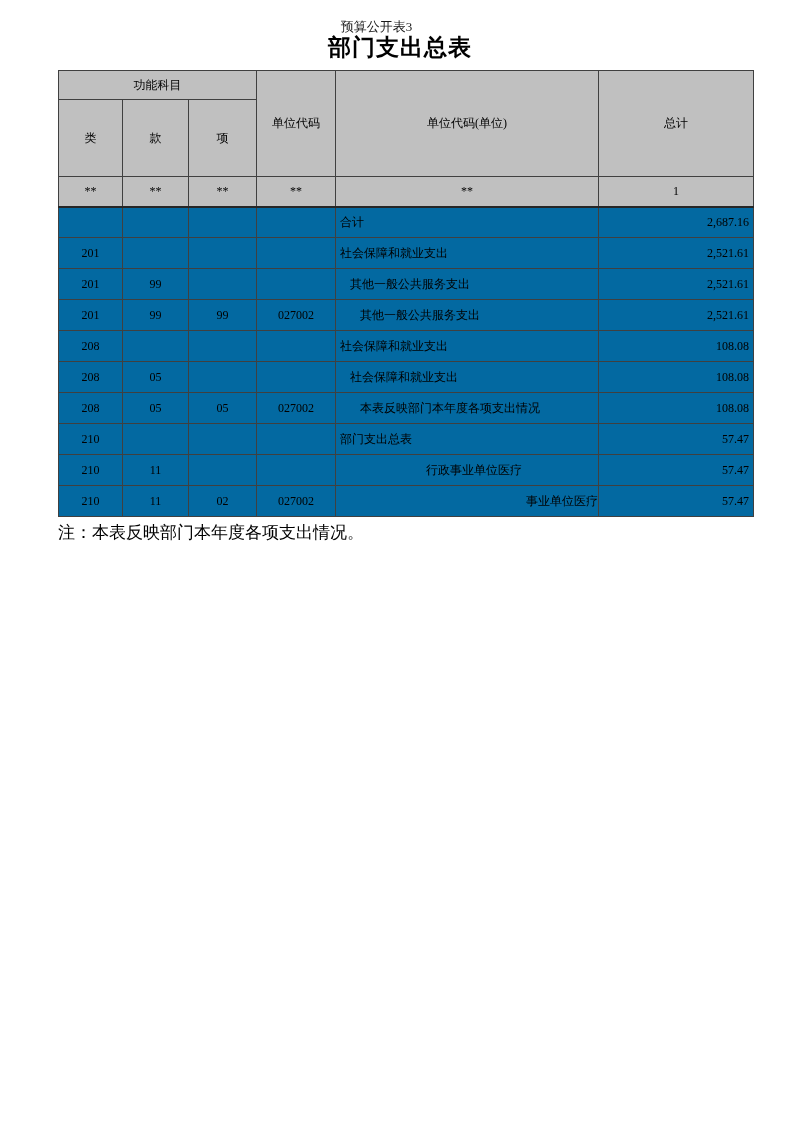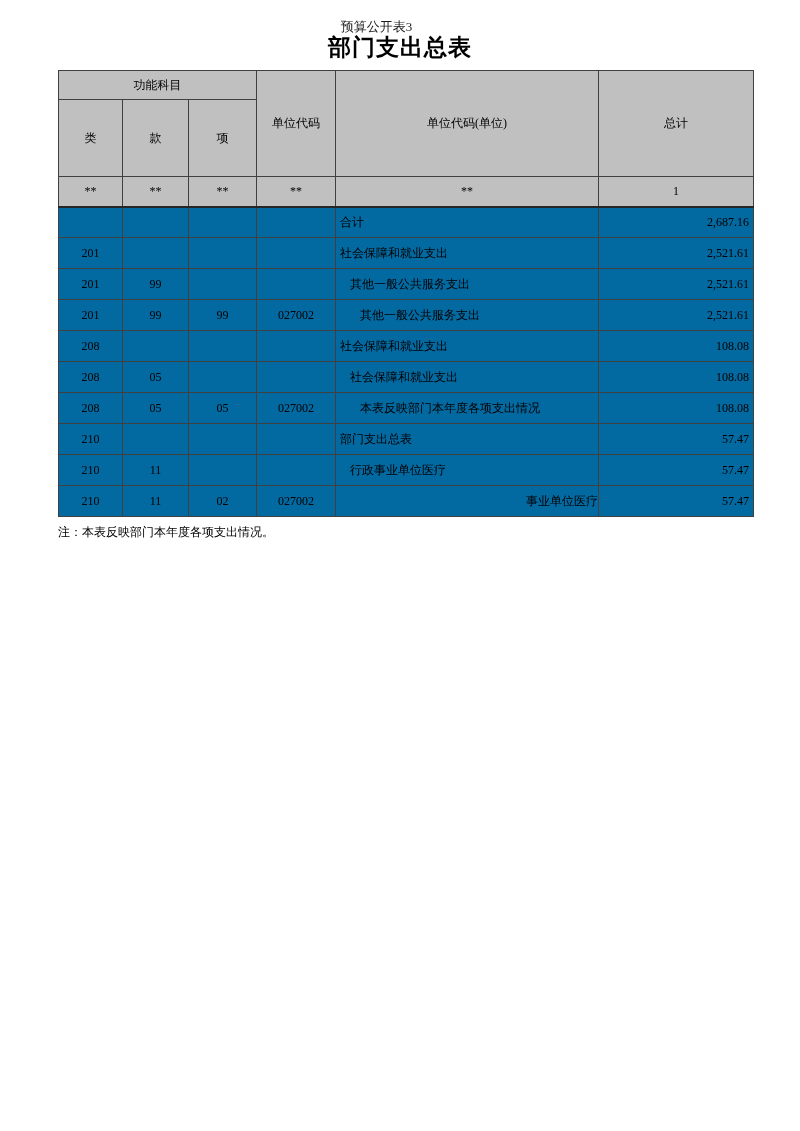--- a/index.html
+++ b/index.html
@@ -59,21 +59,21 @@
     text-align: center;
     border-bottom: 2px solid #262626;
   }
   tr.data-row td { height: 31px; background: #0369a1; }
   td.c-center { text-align: center; }
   td.c-name { text-align: left; padding-left: 4px; }
   td.c-total { text-align: right; padding-right: 4px; }
 
   .footnote {
     margin: 8px 0 0 58px;
-    font-size: 12px;
+    font-size: 17px;
     line-height: 15px;
   }
 </style>
 </head>
 <body>
 
 <div class="page">
 
   <div class="corner-label">预算公开表3</div>
 
@@ -173,21 +173,21 @@
           <td class="c-center"></td>
           <td class="c-center"></td>
           <td class="c-name" style="padding-left: 4px;">部门支出总表</td>
           <td class="c-total">57.47</td>
         </tr>
         <tr class="data-row">
           <td class="c-center">210</td>
           <td class="c-center">11</td>
           <td class="c-center"></td>
           <td class="c-center"></td>
-          <td class="c-name" style="padding-left: 14px;">行政事业单位医疗</td>
+          <td class="c-name" style="padding-left: 14px; text-align: center;">行政事业单位医疗</td>
           <td class="c-total">57.47</td>
         </tr>
         <tr class="data-row">
           <td class="c-center">210</td>
           <td class="c-center">11</td>
           <td class="c-center">02</td>
           <td class="c-center">027002</td>
           <td class="c-name" style="padding-left: 24px; text-align: right;">事业单位医疗</td>
           <td class="c-total">57.47</td>
         </tr>

